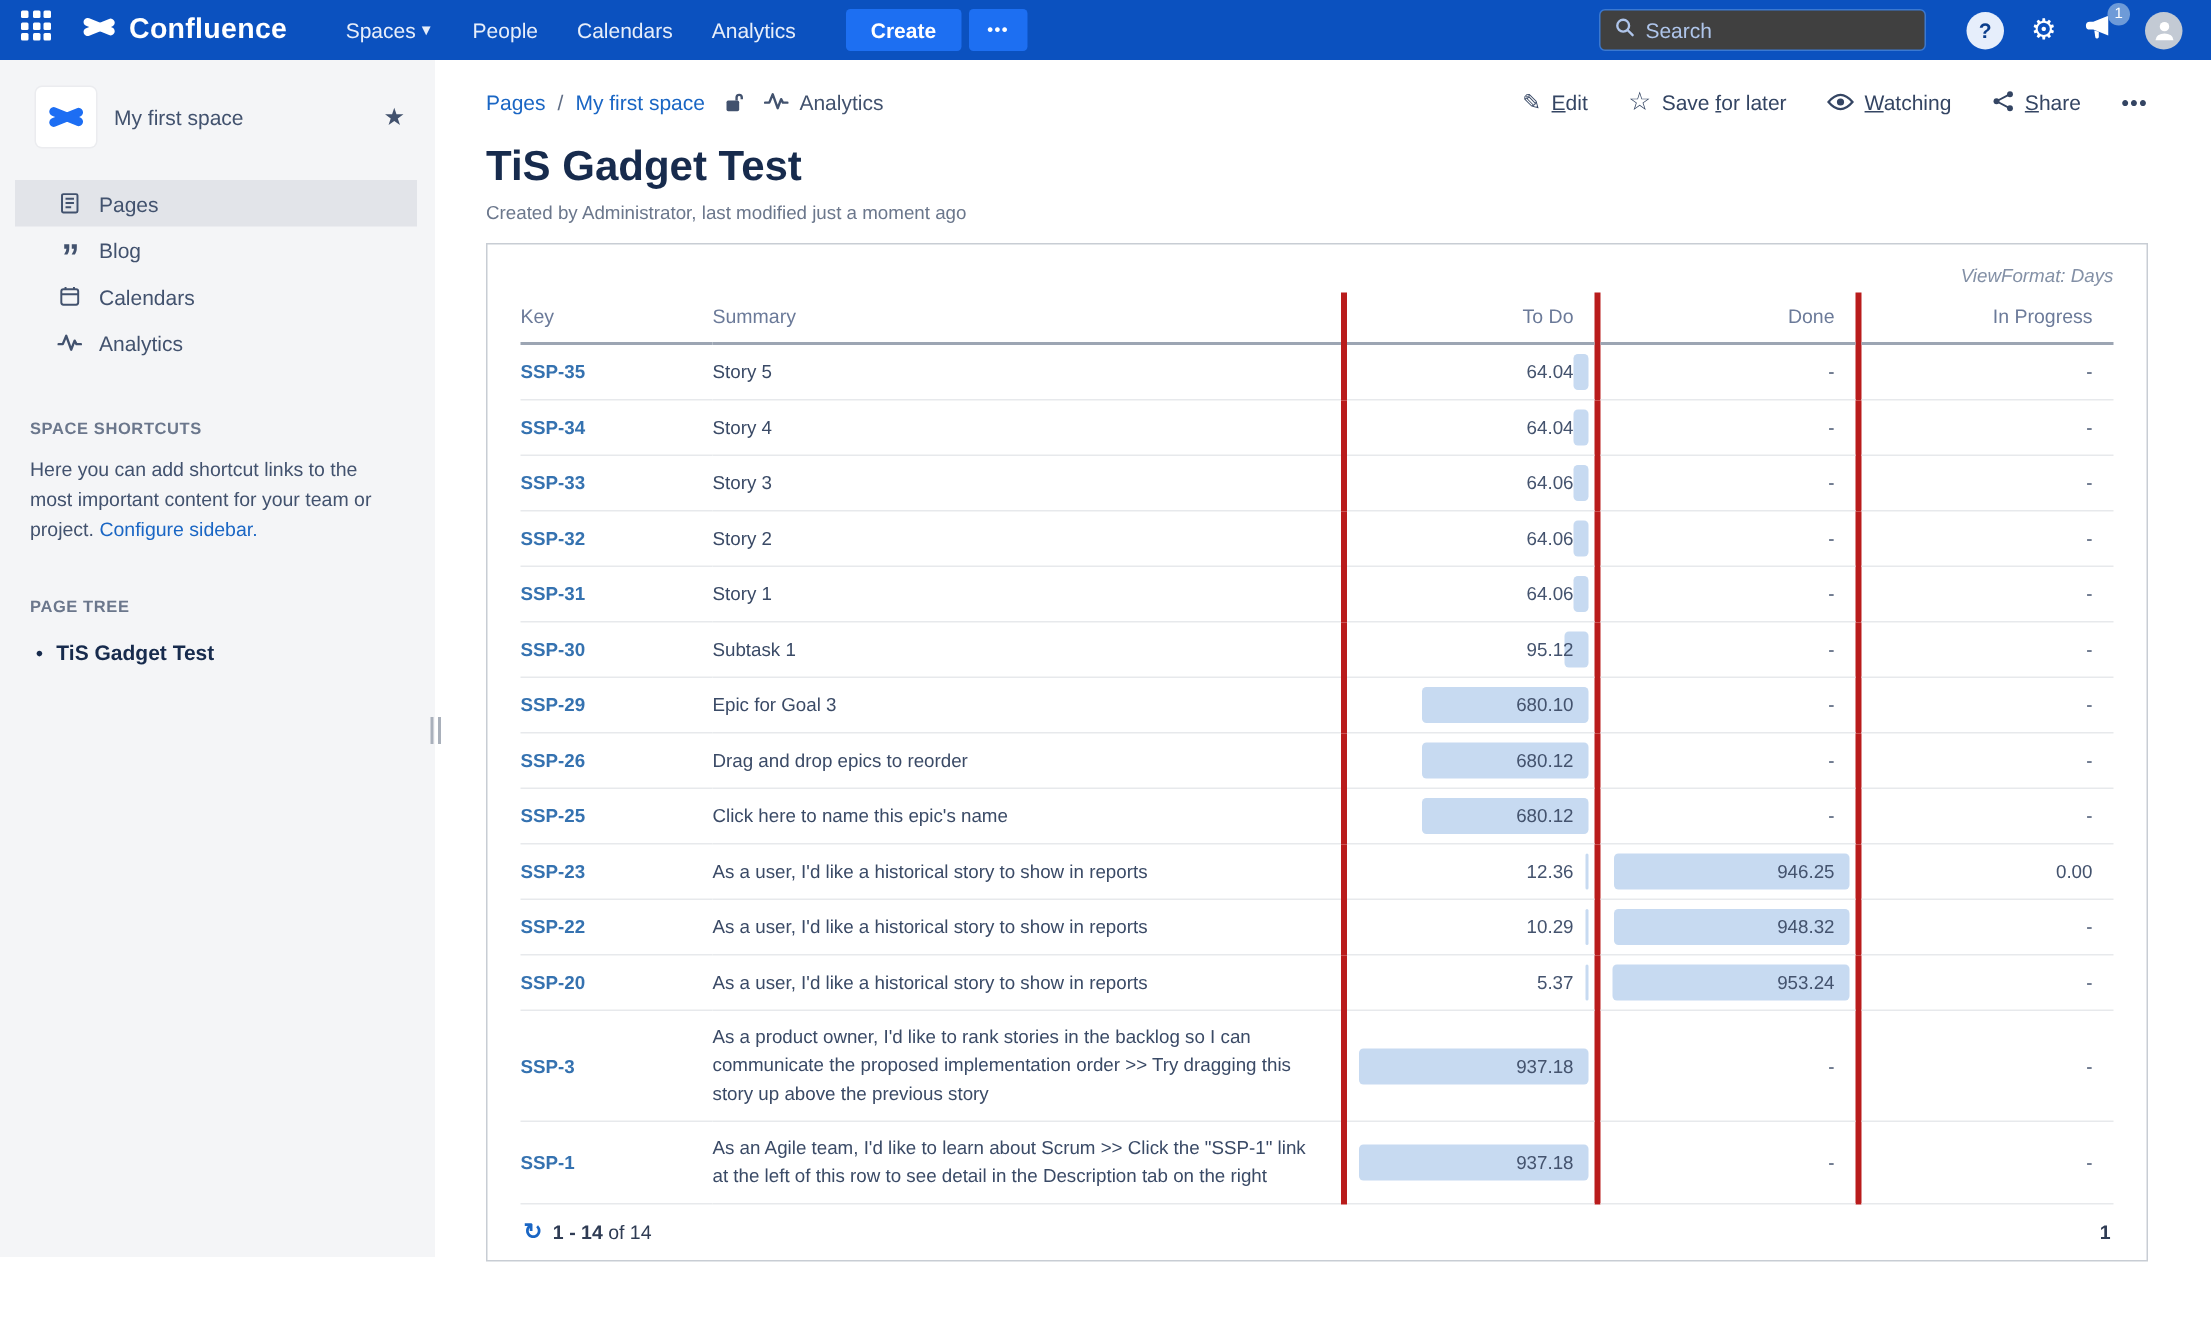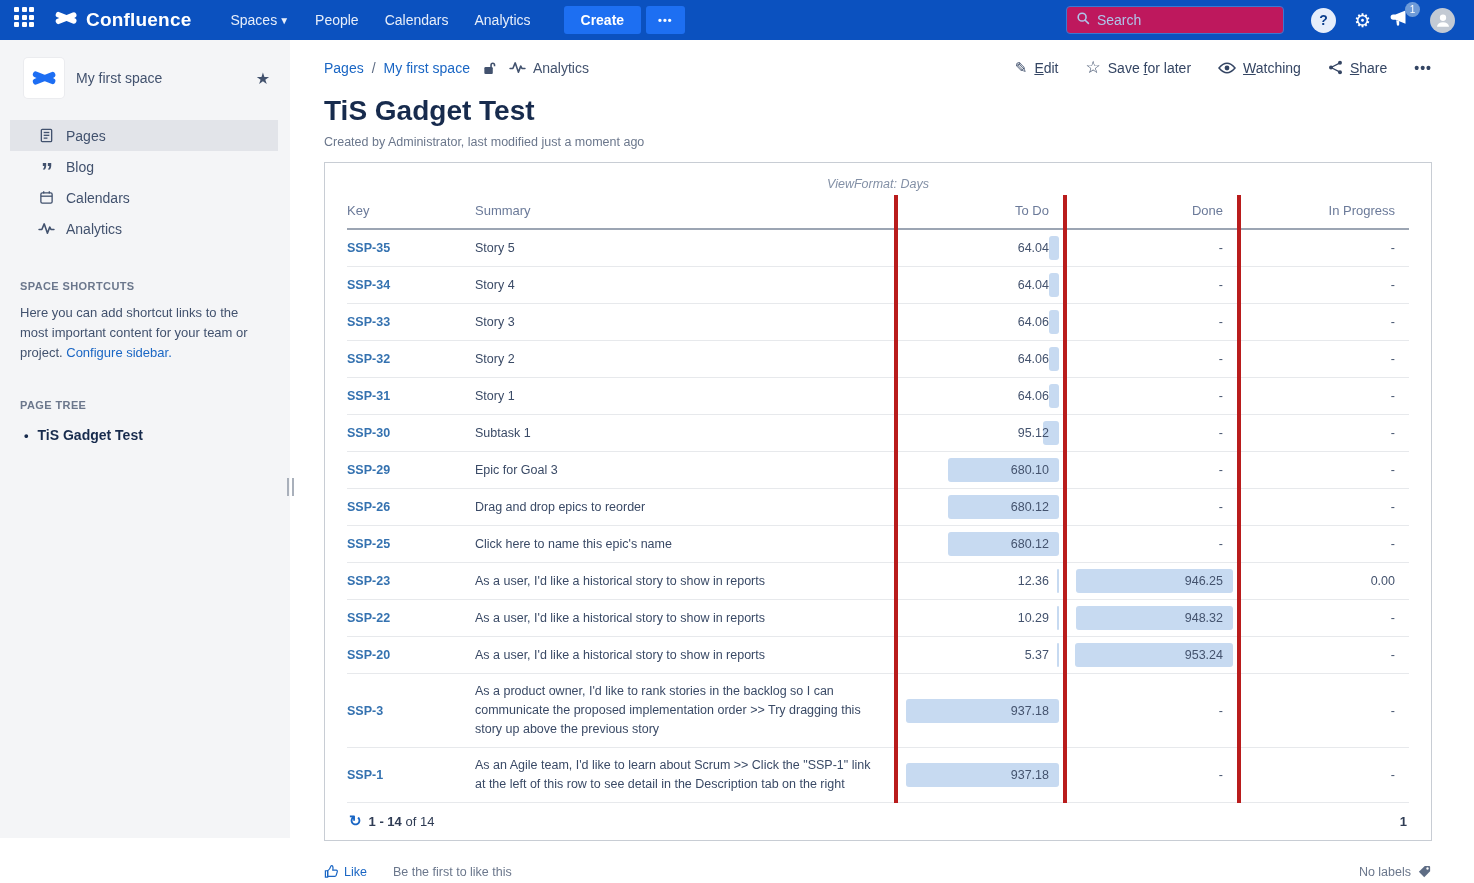--- a/index.html
+++ b/index.html
@@ -15,21 +15,21 @@
   .brand { display:flex; align-items:center; gap:8px; margin-right:26px; cursor:pointer; }
   .brand-name { font-size:19px; font-weight:700; color:#fff; letter-spacing:.2px; }
   .nav-link { font-size:14px; color:#E7EEFA; margin:0 13px; cursor:pointer; display:flex;
     align-items:center; gap:2px; }
   .chev { font-size:10px; }
   .btn-create { background:#1D6FF2; color:#fff; font-size:14px; font-weight:700;
     border:none; border-radius:3px; padding:6px 17px; margin-left:20px; cursor:pointer; }
   .btn-more-nav { background:#1D6FF2; color:#fff; font-size:11px; font-weight:700;
     border:none; border-radius:3px; padding:8px 12px; margin-left:5px; cursor:pointer; letter-spacing:1px;}
   .nav-spacer { flex:1; }
-  .searchbox { width:218px; height:28px; background:#be185d; border:1px solid #3A78D1;
+  .searchbox { width:218px; height:28px; background:#404040; border:1px solid #3A78D1;
     border-radius:4px; display:flex; align-items:center; padding:0 9px; gap:7px; margin-right:18px;}
   .searchbox input { background:transparent; border:none; outline:none; color:#EAF0FB;
     font-size:14px; width:100%; }
   .searchbox input::placeholder { color:#AFC5EA; }
   .nav-round { width:25px; height:25px; border-radius:50%; display:flex; align-items:center;
     justify-content:center; margin:0 9px; cursor:pointer; flex:none; }
   .help-circle { background:#E6EEFB; color:#0B3E8C; font-weight:700; font-size:14px; }
   .gear { color:#fff; font-size:19px; margin:0 9px; cursor:pointer; line-height:1; }
   .mega-wrap { position:relative; margin:0 10px; cursor:pointer; }
   .badge { position:absolute; top:-7px; right:-9px; background:#6E9BD8; color:#fff;
@@ -77,21 +77,21 @@
   .ak { text-decoration:underline; }
   .pencil { font-size:15px; }
   .star-o { font-size:17px; }
   .dots { font-weight:700; letter-spacing:1px; color:#344563; }
 
   .page-title { font-size:28px; font-weight:600; color:#172B4D; margin-top:17px; }
   .byline { font-size:12.5px; color:#6B778C; margin-top:8px; }
 
   
   .panel { border:1px solid #C8CDD4; margin-top:13px; padding:8px 22px 6px; }
-  .viewformat { text-align:center; font-style:italic; color:#8390A6; font-size:12.5px;
+  .viewformat { text-align:right; font-style:italic; color:#8390A6; font-size:12.5px;
     padding:6px 0 4px; }
   table { width:100%; border-collapse:collapse; table-layout:fixed; }
   col.c1{width:128px;} col.c3{width:169px;} col.c4{width:174px;} col.c5{width:170px;}
   th { font-weight:400; color:#6B7A99; font-size:13px; text-align:left;
     padding:8px 0 10px; border-bottom:2px solid #9CA5B3; }
   th.num { text-align:right; padding-right:14px; }
   th.num, td.num { border-left:4px solid #b91c1c; }
   td { border-bottom:1px solid #E7E9EC; padding:8px 0; font-size:12.5px;
     vertical-align:middle; }
   td.c-key a { color:#3572B0; font-weight:700; text-decoration:none; cursor:pointer; }
@@ -623,34 +623,15 @@
       <div class="pager">
         <span class="pager-left">
           <span class="refresh">↻</span>
           <span><span class="bold">1 - 14</span>
           <span>of 14</span></span>
         </span>
         <span class="bold">1</span>
       </div>
     </div>
 
-    <div class="social-row">
-      <div class="like-wrap">
-        <span class="like-link">
-          <svg width="15" height="15" viewBox="0 0 16 16" fill="none" stroke="#1A66C4" stroke-width="1.3">
-            <path d="M1.5 7.2 h2.4 v6.8 h-2.4 Z"></path>
-            <path d="M3.9 13.3 h7.6 a1.5 1.5 0 0 0 1.45 -1.1 l1.25 -4.1 a1.2 1.2 0 0 0 -1.15 -1.55 H9.4 c.3 -1.5 .5 -3 -.2 -4.3 a1.1 1.1 0 0 0 -2 .3 c-.4 1.5 -1 3.2 -3.3 4.6 Z"></path>
-          </svg>
-          <span>Like</span>
-        </span>
-        <span class="first-like">Be the first to like this</span>
-      </div>
-      <div class="labels-wrap">
-        <span>No labels</span>
-        <svg width="15" height="15" viewBox="0 0 16 16">
-            <path d="M2 8.3 L8.3 2 h4.5 a1.2 1.2 0 0 1 1.2 1.2 v4.5 L7.7 14 Z" fill="#5E6C84"></path>
-            <circle cx="11.2" cy="4.8" r="1.25" fill="#fff"></circle>
-          </svg>
-      </div>
-    </div>
 
   </div>
 </div>
 
 </body></html>

